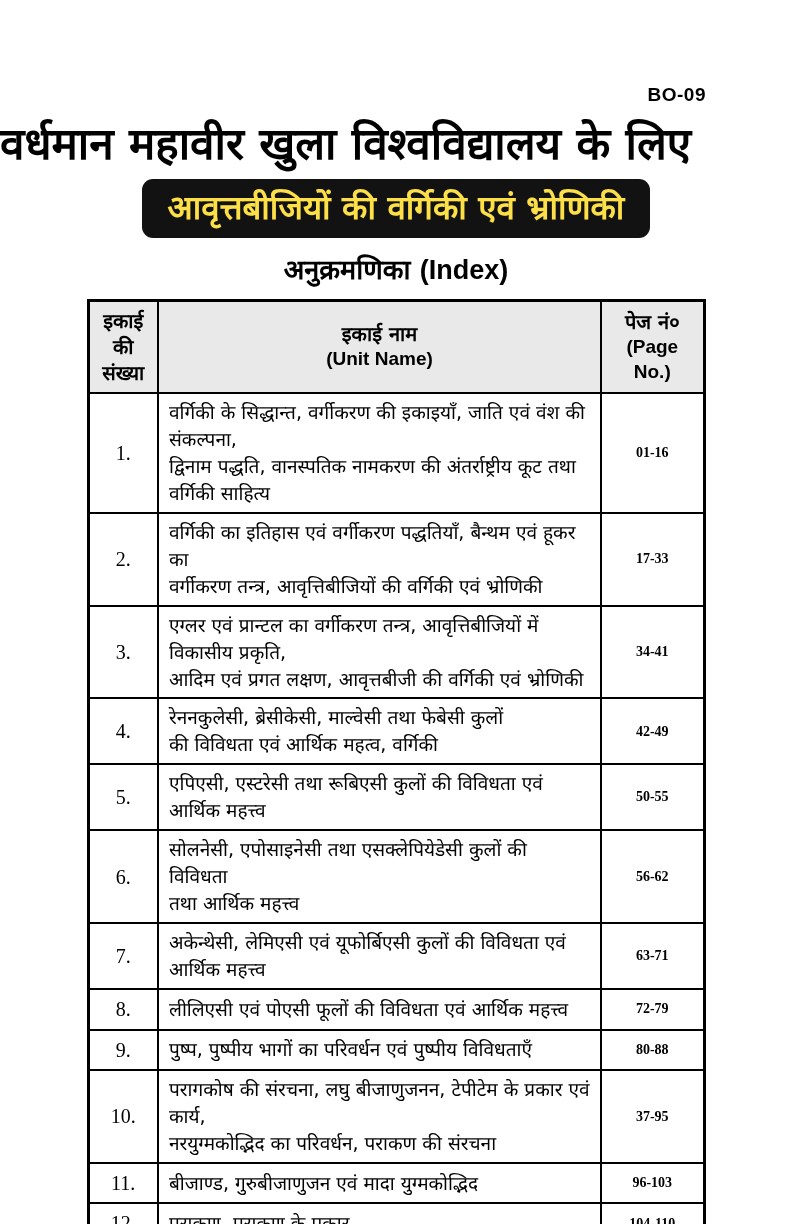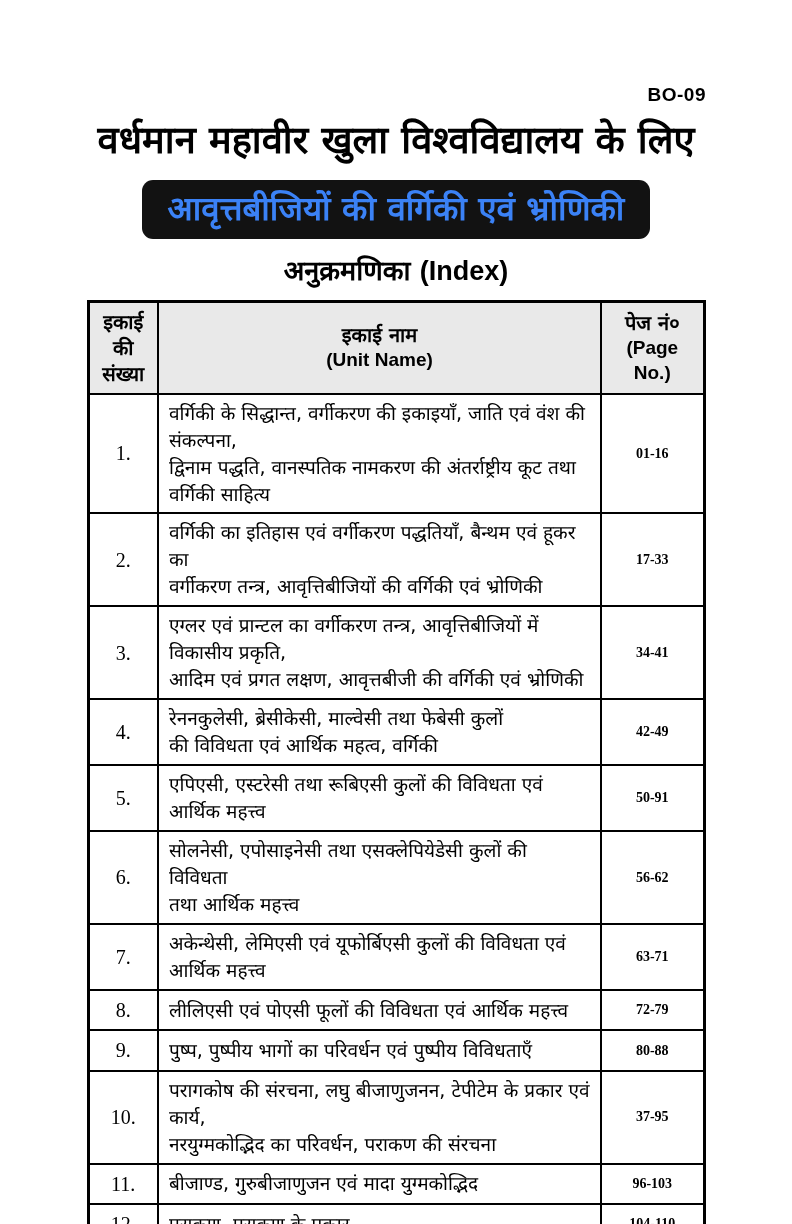--- a/index.html
+++ b/index.html
@@ -16,32 +16,32 @@
     position: absolute;
     top: 84px; right: 86px;
     font-family: "Liberation Sans", sans-serif;
     font-weight: bold;
     font-size: 19px;
     letter-spacing: 0.5px;
   }
 
   .main-title {
     padding-top: 118px;
-    text-align: center;
-    font-size: 38px;
+    text-align: left;
+    font-size: 44px;
     font-weight: bold;
     line-height: 1.2;
   }
 
   .subtitle-box {
     display: block;
     width: fit-content;
-    margin: 16px auto 0 auto;
+    margin: 8px auto 0 auto;
     background: #121212;
-    color: #3b82f6;
+    color: #fde047;
     border-radius: 11px;
     padding: 5px 26px 9px 26px;
     font-size: 33px;
     font-weight: bold;
     text-align: center;
   }
 
   .index-heading {
     margin-top: 12px;
     text-align: center;
@@ -161,21 +161,21 @@
         </tr>
         <tr>
           <td class="num">4.</td>
           <td class="name">रेननकुलेसी, ब्रेसीकेसी, माल्वेसी तथा फेबेसी कुलों
 की विविधता एवं आर्थिक महत्व, वर्गिकी</td>
           <td class="pages">42-49</td>
         </tr>
         <tr>
           <td class="num">5.</td>
           <td class="name">एपिएसी, एस्टरेसी तथा रूबिएसी कुलों की विविधता एवं आर्थिक महत्त्व</td>
-          <td class="pages">50-91</td>
+          <td class="pages">50-55</td>
         </tr>
         <tr>
           <td class="num">6.</td>
           <td class="name">सोलनेसी, एपोसाइनेसी तथा एसक्लेपियेडेसी कुलों की विविधता
 तथा आर्थिक महत्त्व</td>
           <td class="pages">56-62</td>
         </tr>
         <tr>
           <td class="num">7.</td>
           <td class="name">अकेन्थेसी, लेमिएसी एवं यूफोर्बिएसी कुलों की विविधता एवं आर्थिक महत्त्व</td>

